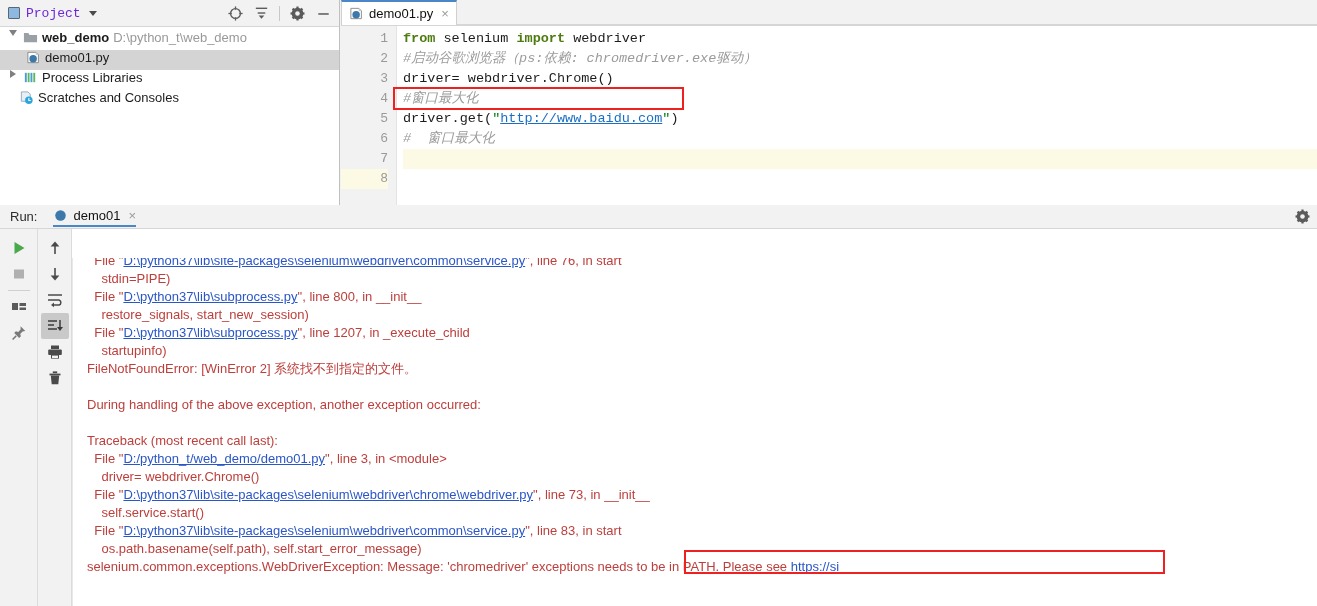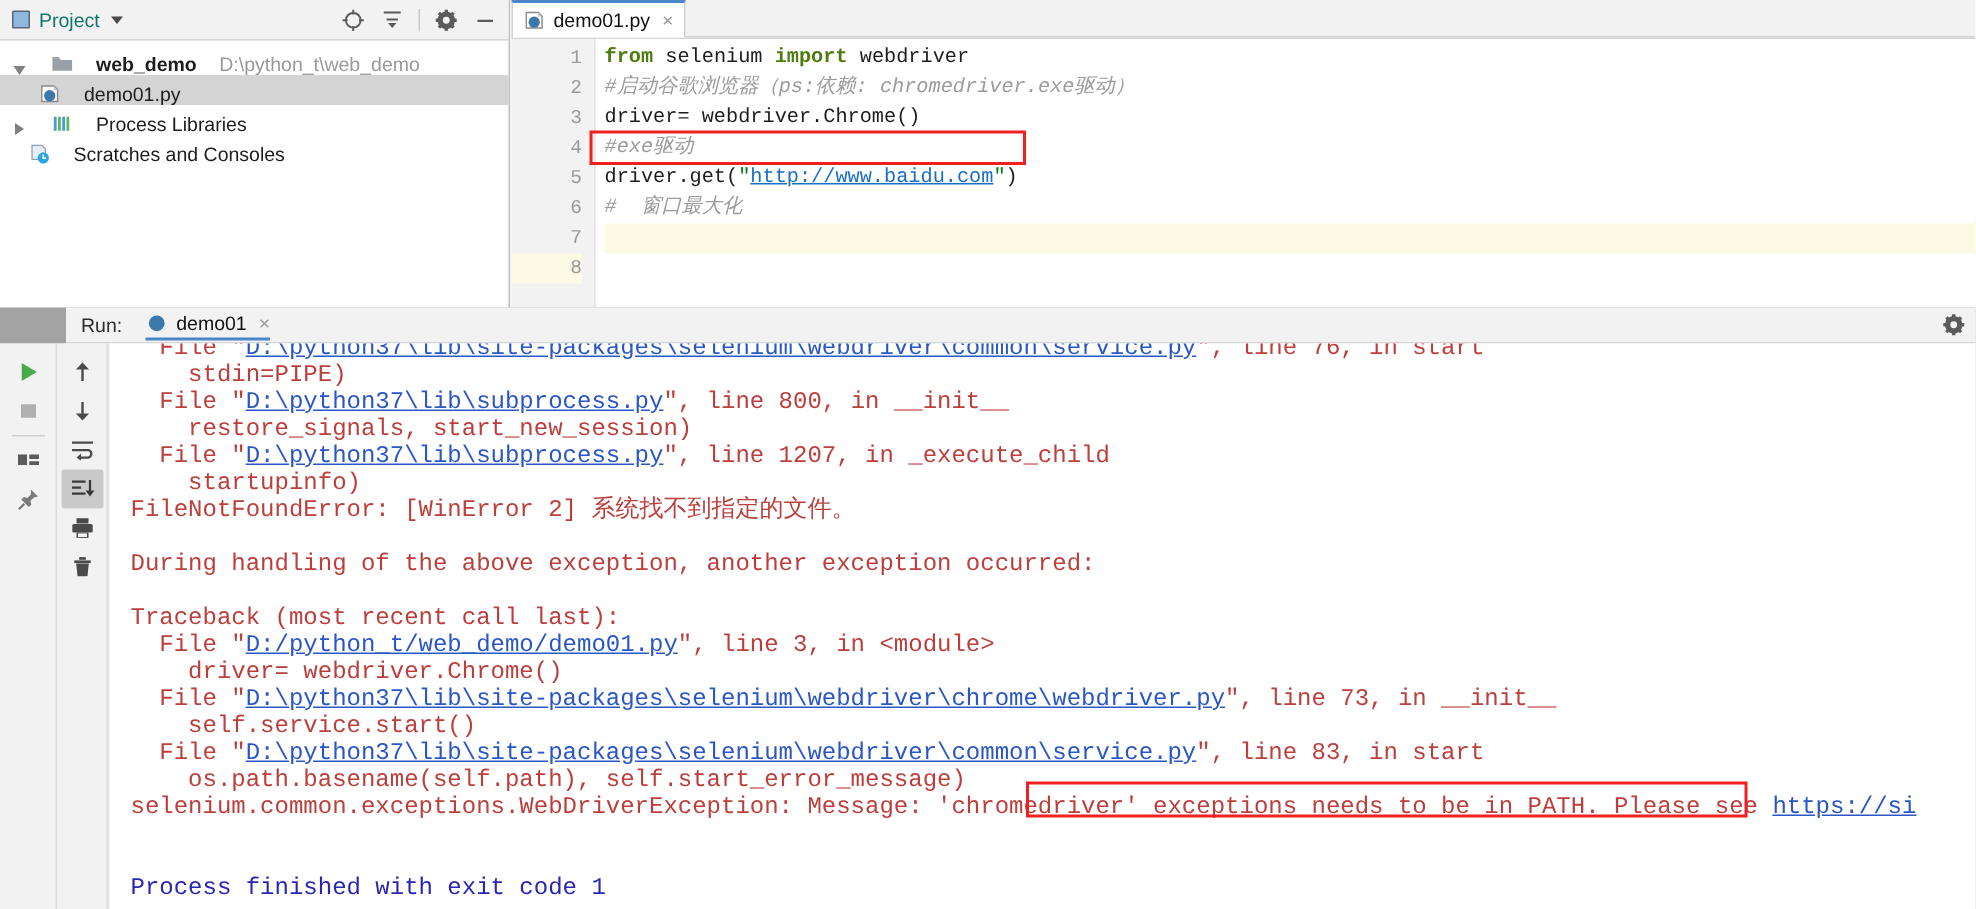--- a/index.html
+++ b/index.html
@@ -31,33 +31,33 @@
     height:27px; background:#f2f2f2;
     display:flex; align-items:center;
     padding:0 4px 0 8px;
     border-bottom:1px solid #d6d6d6;
   }
   .proj-title-group { display:flex; align-items:center; gap:6px; }
   .proj-sq {
     width:12px; height:12px; border:1.6px solid #5a6673; background:#8fb8e0;
     border-radius:1px; display:inline-block;
   }
-  .proj-label { font-size:13px; color:#0f766e; }
+  .proj-label { font-size:13px; color:#6d28d9;font-family:Liberation Mono, monospace; }
   .caret-dn {
     width:0;height:0;border-left:4px solid transparent;border-right:4px solid transparent;
     border-top:5px solid #4a4a4a; margin-left:2px;
   }
   .proj-header-icons { margin-left:auto; display:flex; align-items:center; gap:9px; padding-right:3px;}
   .proj-header-icons .sep { width:1px; height:15px; background:#c8c8c8; }
   .hicon { width:17px; height:17px; display:block; }
 
   
   .tree { padding-top:3px; font-size:13px; color:#1c1c1c; }
   .tree-row {
-    display:flex; align-items:flex-end; height:20px; padding-left:6px; gap:15px; white-space:nowrap;
+    display:flex; align-items:flex-start; height:20px; padding-left:6px; gap:4px; white-space:nowrap;
   }
   .tree-row.selected { background:#d4d4d4; }
   .tw { width:13px; display:flex; justify-content:center; align-items:center; flex:0 0 13px;}
   .tri-r { width:0;height:0;border-top:4.5px solid transparent;border-bottom:4.5px solid transparent;border-left:6px solid #808080; }
   .tri-d { width:0;height:0;border-left:4.5px solid transparent;border-right:4.5px solid transparent;border-top:6px solid #808080; }
   .node-ico { width:15px;height:15px;flex:0 0 15px; display:block;}
   .node-name-bold { font-weight:bold; }
   .node-path { color:#999999; font-weight:normal; }
 
   
@@ -98,21 +98,21 @@
   .cmt { color:#9b9b9b; font-style:italic; }
   .str { color:#067d17; }
   .strlink { color:#1a6fc4; text-decoration:underline; }
   .redbox-code {
     position:absolute; left:52px; top:61px; width:291px; height:23px;
     border:2px solid #ee2020; pointer-events:none;
   }
 
   
   .run-section {
-    position:absolute; left:0; top:205px; width:1317px; height:401px; background:#a3a3a3;padding-left:44px;
+    position:absolute; left:0; top:205px; width:1317px; height:401px; background:#0369a1;
   }
   .run-header {
     height:24px; display:flex; align-items:center; background:#f2f2f2;
     border-bottom:1px solid #d6d6d6; padding-left:10px;
   }
   .run-label { font-size:13px; color:#2b2b2b; margin-right:16px; }
   .run-tab { display:flex; align-items:flex-start; gap:5px; font-size:13px; color:#111; position:relative; padding-bottom:2px;}
   .run-tab-underline { position:absolute; left:0; right:0; bottom:-2px; height:2px; background:#4a86c8; }
   .run-gear { margin-left:auto; margin-right:6px; }
 
@@ -125,23 +125,24 @@
   .run-toolbar-b {
     width:34px; background:#f2f2f2; border-right:1px solid #dcdcdc;
     display:flex; flex-direction:column; align-items:center; padding-top:6px;
   }
   .tbtn { width:28px; height:26px; display:flex; align-items:center; justify-content:center; }
   .tbtn.active { background:#c9c9c9; border-radius:2px; }
   .tb-sep { width:22px; height:1px; background:#d0d0d0; margin:3px 0; }
 
   .console {
     flex:1; background:#ffffff; position:relative; overflow:hidden;
-    font-family:Liberation Mono, monospace; font-size:16px;
+    font-family:Liberation Sans, sans-serif; font-size:13px;
     padding-top:0px; padding-left:14px;
     border-left:1px solid #e8e8e8;
+    margin-top:29px;
   }
   .conline { height:18px; line-height:18px; white-space:pre; }
   .err { color:#bc3f3c; }
   .lnk { color:#2a56c6; text-decoration:underline; }
   .blue { color:#2a26b4; }
   .redbox-console {
     position:absolute; left:611px; top:292px; width:481px; height:24px;
     border:2px solid #ee2020; pointer-events:none;
   }
 </style>
@@ -285,21 +286,21 @@
           <div>4</div>
           <div>5</div>
           <div>6</div>
           <div>7</div>
           <div class="hl">8</div>
         </div>
         <div class="code-lines" id="code-lines">
             <div class="cline"><span class="kw">from </span><span class="plain">selenium </span><span class="kw">import </span><span class="plain">webdriver</span></div>
             <div class="cline"><span class="cmt">#启动谷歌浏览器（ps:依赖: chromedriver.exe驱动）</span></div>
             <div class="cline"><span class="plain">driver= webdriver.Chrome()</span></div>
-            <div class="cline"><span class="cmt">#exe驱动</span></div>
+            <div class="cline"><span class="cmt">#窗口最大化</span></div>
             <div class="cline"><span class="plain">driver.get(</span><span class="str">"</span><span class="strlink">http://www.baidu.com</span><span class="str">"</span><span class="plain">)</span></div>
             <div class="cline"><span class="cmt">#  窗口最大化</span></div>
             <div class="cline hl"><span class="plain"></span></div>
           </div>
         <div class="redbox-code"></div>
       </div>
     </div>
   </div>
 
   <div class="run-section">

